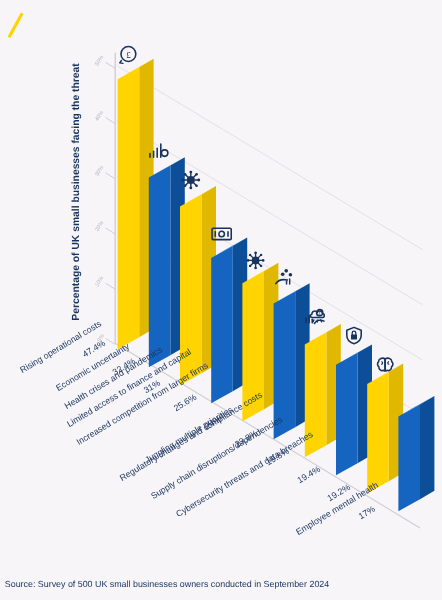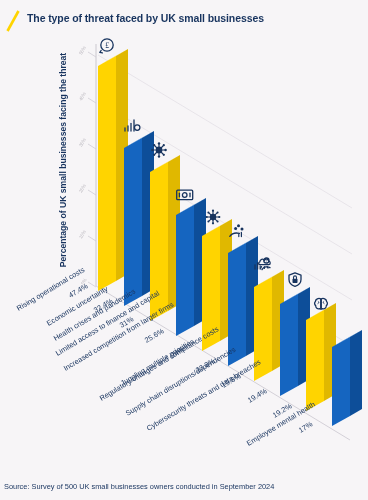--- a/index.html
+++ b/index.html
@@ -100,21 +100,20 @@
     white-space: nowrap;
   }
 </style>
 </head>
 <body>
 
 <div class="title-bar">
   <svg class="accent-slash" viewBox="0 0 14 22">
     <line x1="1.5" y1="21" x2="12.5" y2="1" stroke="#FFD400" stroke-width="2.6"></line>
   </svg>
-  <div class="chart-title">The type of threat faced by UK small businesses</div>
 </div>
 
 <div class="ylabel">Percentage of UK small businesses facing the threat</div>
 
 <div class="plot">
   <svg width="368" height="470" viewBox="0 0 368 470">
 
     <g stroke="#e3e0e6" stroke-width="0.8" fill="none">
       <line x1="98" y1="55" x2="352" y2="208"></line>
       <line x1="98" y1="101" x2="352" y2="254"></line>

